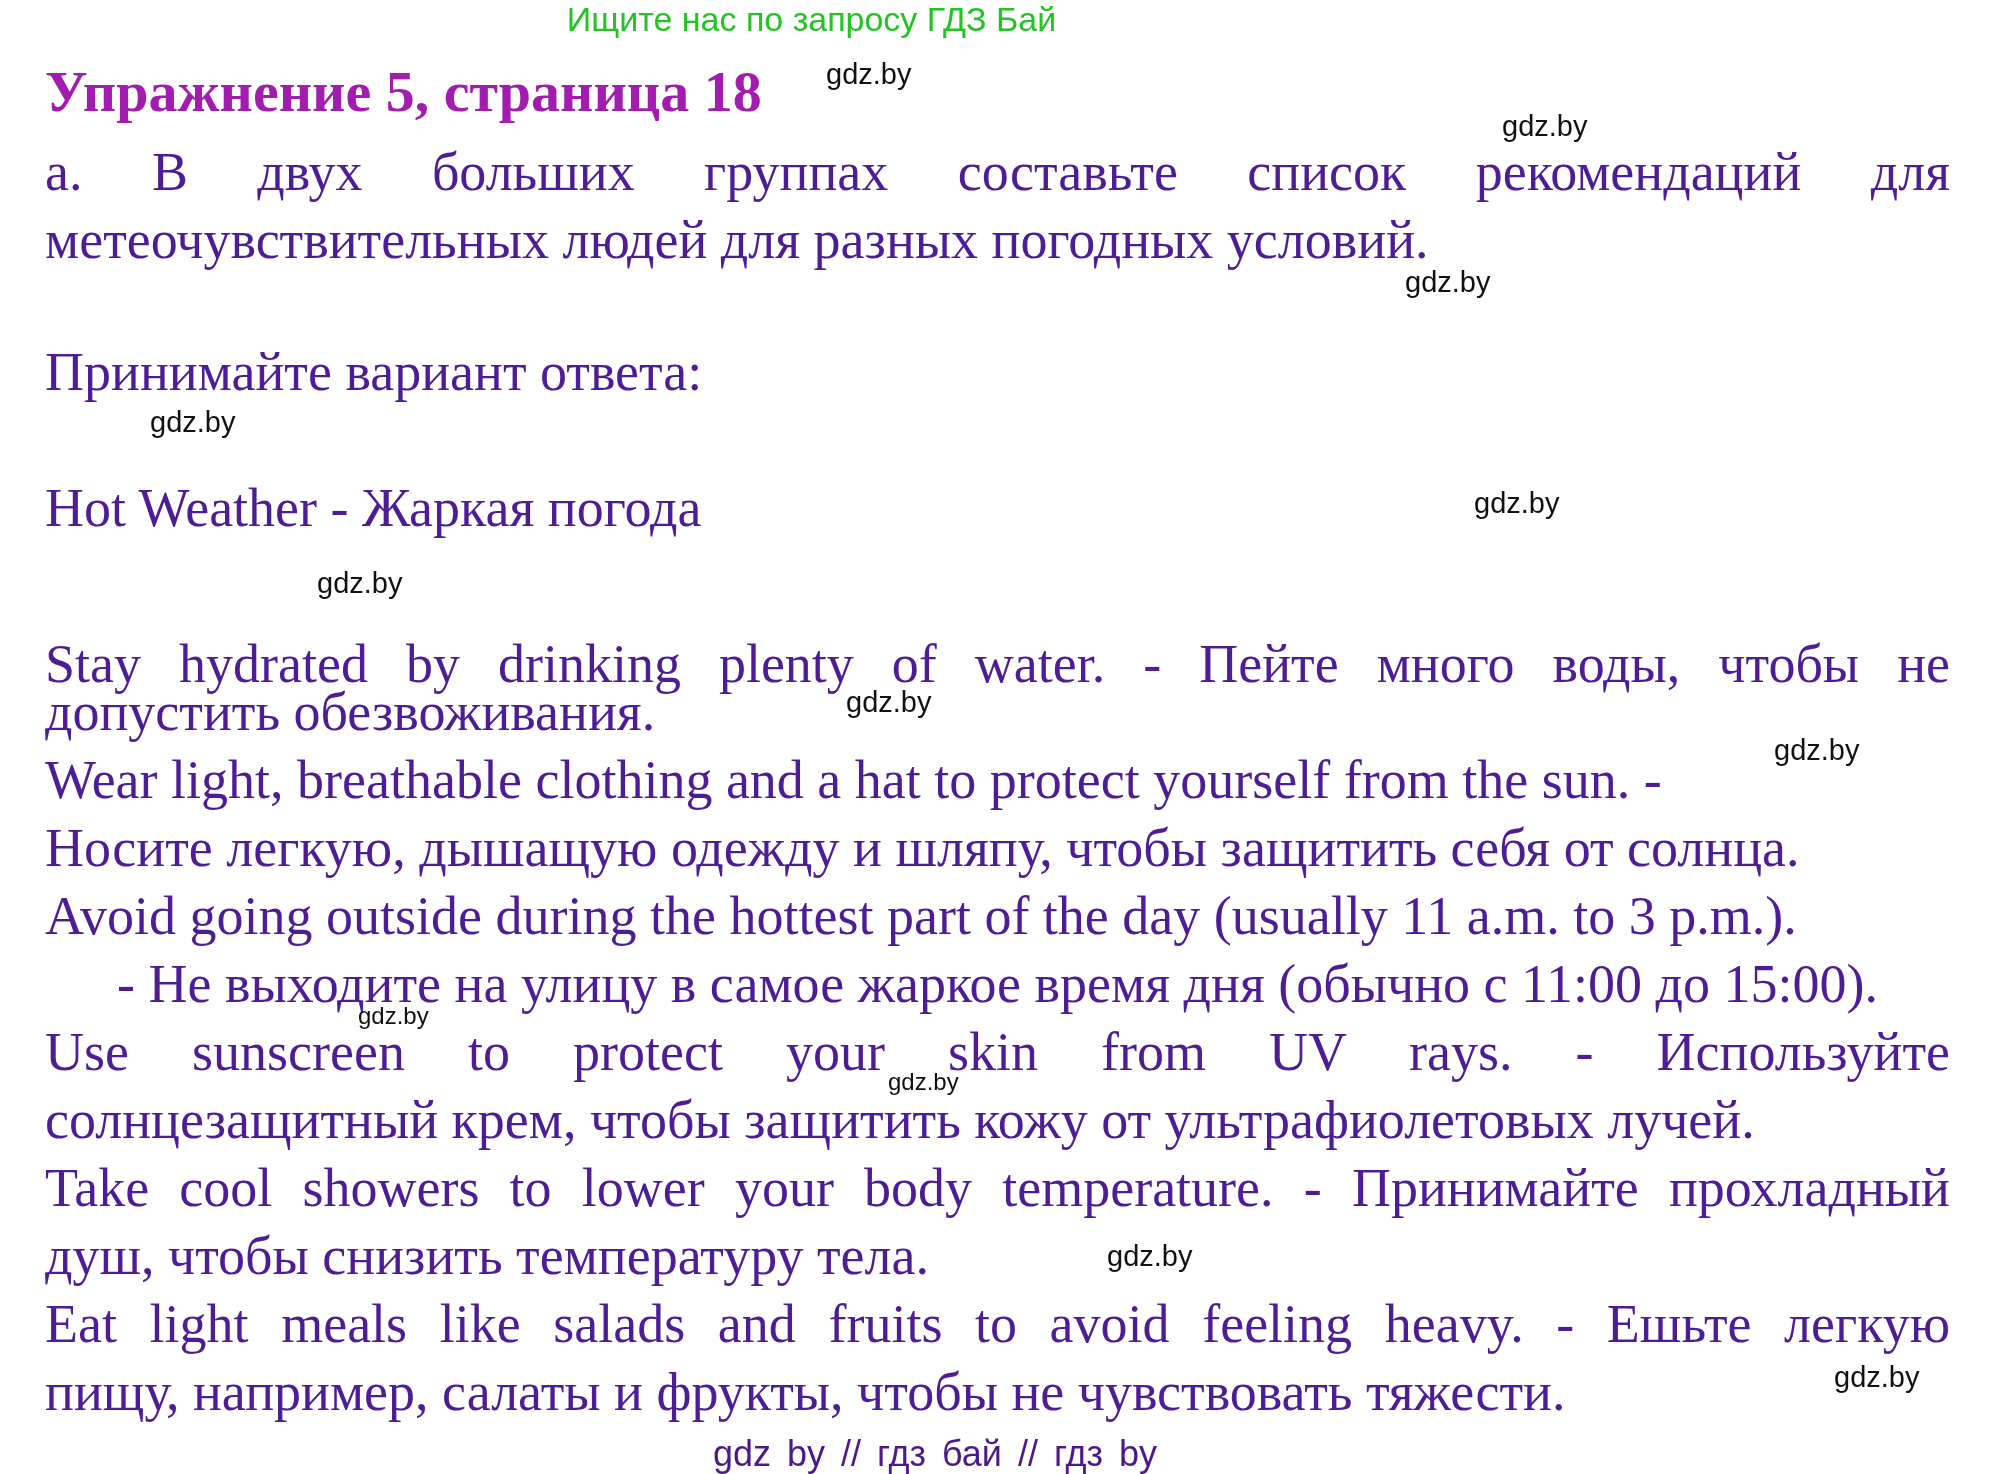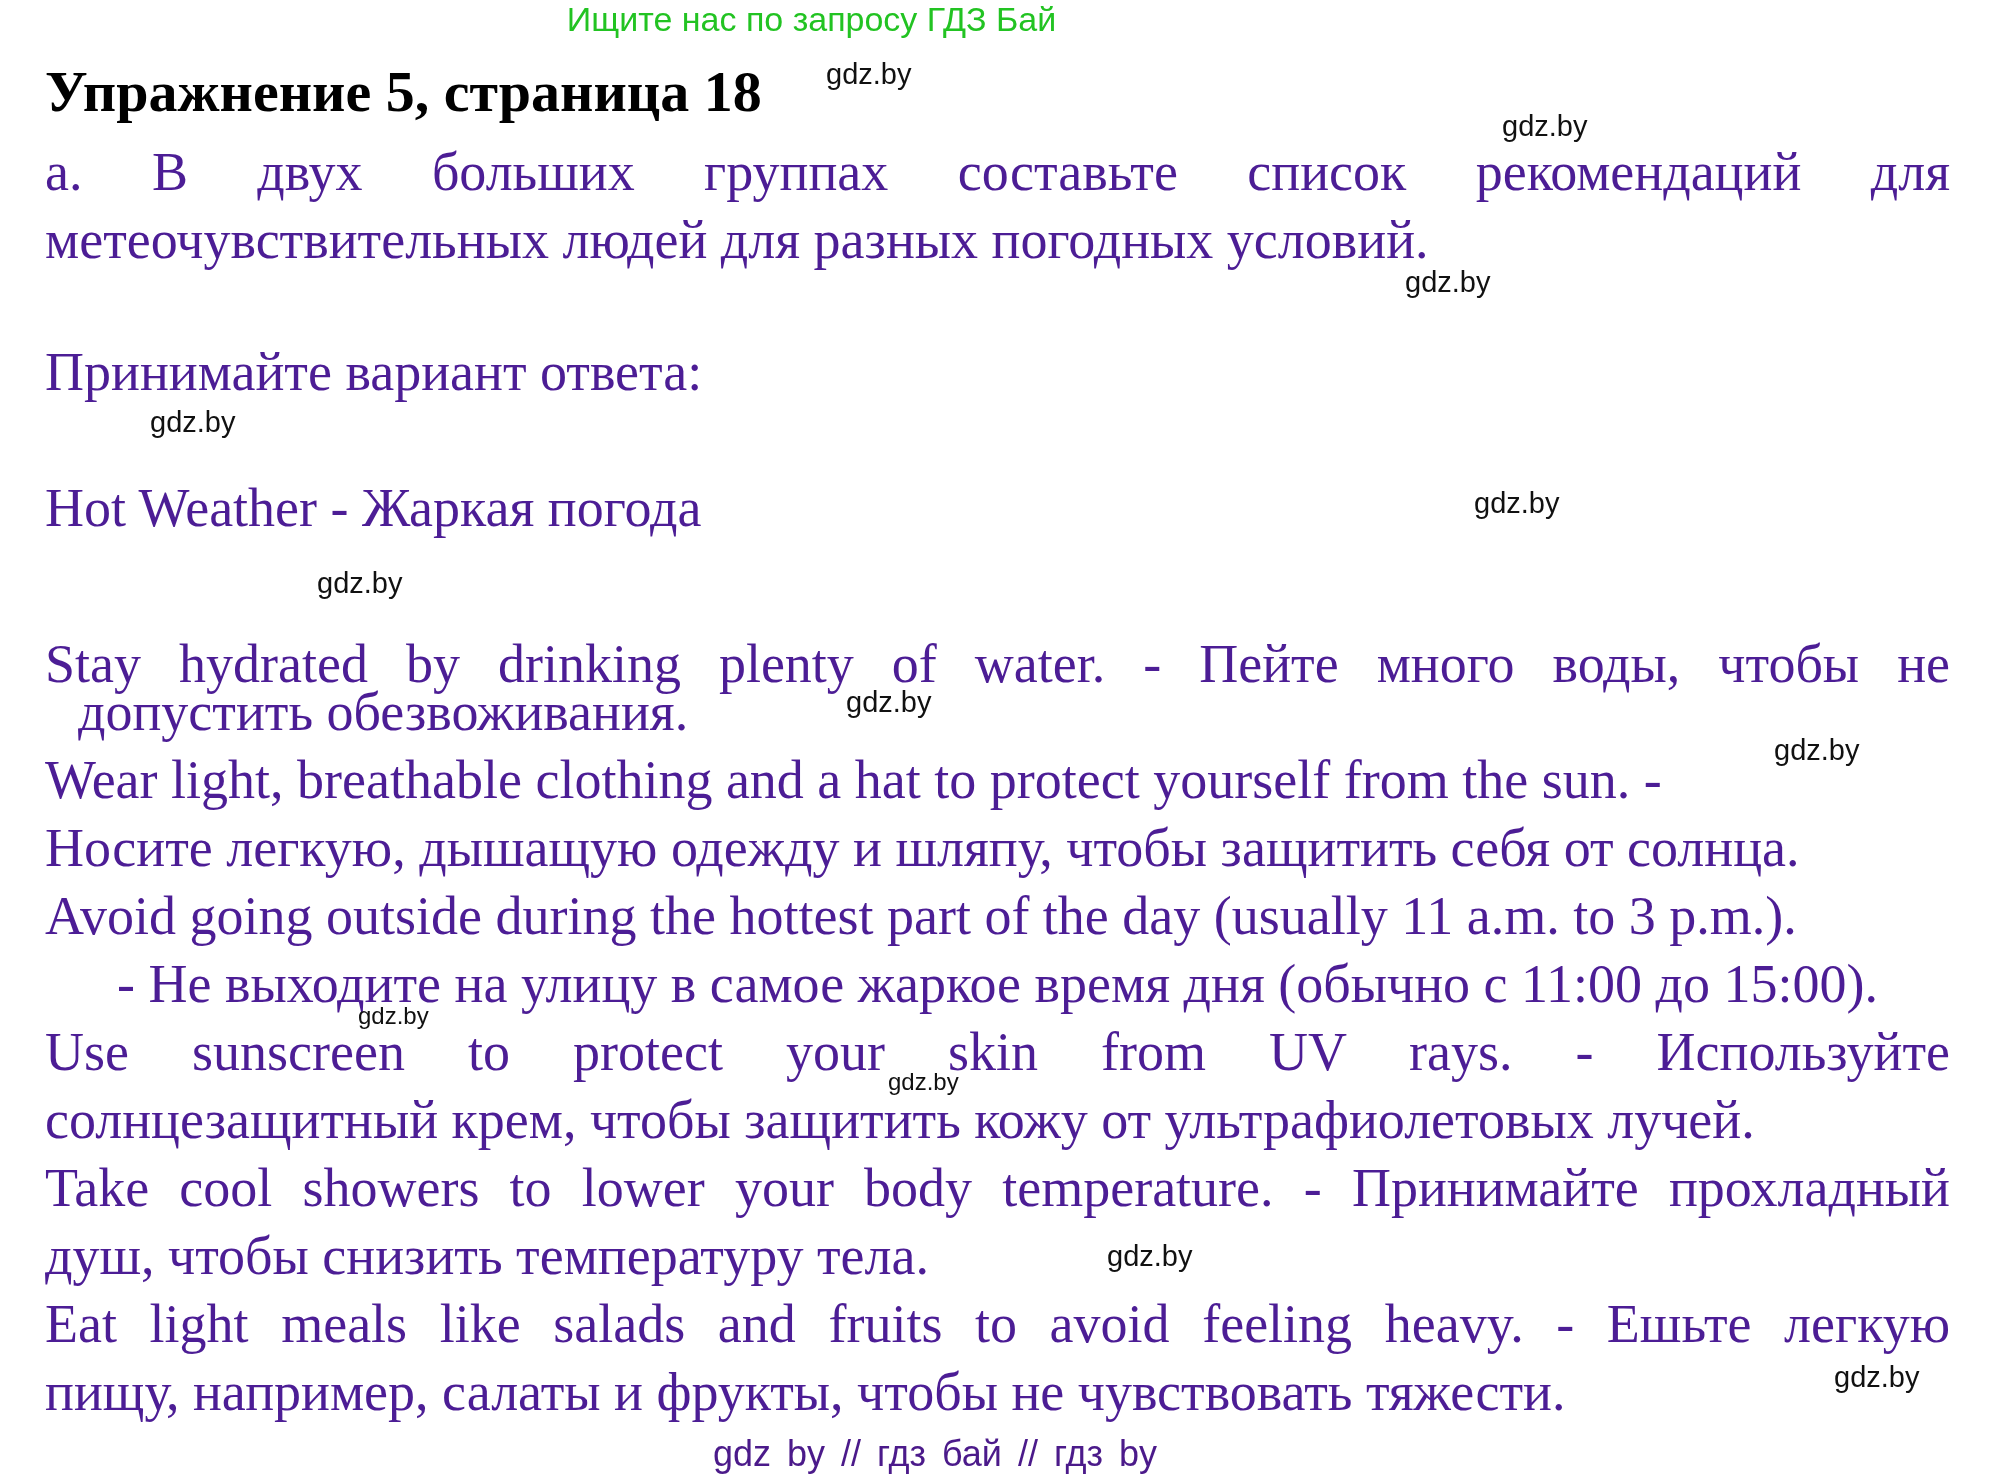--- a/index.html
+++ b/index.html
@@ -5,21 +5,21 @@
   html, body { margin: 0; padding: 0; background: #ffffff; }
   body { width: 2011px; height: 1474px; position: relative; overflow: hidden; }
   .header {
     position: absolute; left: 0; top: 0; width: 1623px; text-align: center;
     font-family: "Liberation Sans", sans-serif; font-size: 34px; line-height: 38px;
     color: #22c322; letter-spacing: 0px;
   }
   .title {
     position: absolute; left: 45px; top: 58px;
     font-family: "Liberation Serif", serif; font-weight: bold; font-size: 58px; line-height: 68px;
-    color: #000000;
+    color: #a21caf;
   }
   .line {
     position: absolute; left: 45px; width: 1905px;
     font-family: "Liberation Serif", serif; font-size: 54px; line-height: 68px; color: #4c1d95;
     white-space: nowrap;
   }
   .justify { text-align: justify; text-align-last: justify; white-space: normal; }
   .wm {
     position: absolute; font-family: "Liberation Sans", sans-serif; font-size: 29px;
     line-height: 32px; color: #111;
@@ -38,21 +38,21 @@
 <div class="title">Упражнение 5, страница 18</div>
 
 <div class="line justify" style="top:138px;">а. В двух больших группах составьте список рекомендаций для</div>
 <div class="line" style="top:206px;">метеочувствительных людей для разных погодных условий.</div>
 
 <div class="line" style="top:338px;">Принимайте вариант ответа:</div>
 
 <div class="line" style="top:474px;">Hot Weather - Жаркая погода</div>
 
 <div class="line justify" style="top:610px;margin-top:20px;">Stay hydrated by drinking plenty of water. - Пейте много воды, чтобы не</div>
-<div class="line" style="top:678px;margin-left:33px;">допустить обезвоживания.</div>
+<div class="line" style="top:678px;">допустить обезвоживания.</div>
 <div class="line" style="top:746px;">Wear light, breathable clothing and a hat to protect yourself from the sun. -</div>
 <div class="line" style="top:814px;">Носите легкую, дышащую одежду и шляпу, чтобы защитить себя от солнца.</div>
 <div class="line" style="top:882px;">Avoid going outside during the hottest part of the day (usually 11 a.m. to 3 p.m.).</div>
 <div class="line" style="top:950px;text-align:center;">- Не выходите на улицу в самое жаркое время дня (обычно с 11:00 до 15:00).</div>
 <div class="line justify" style="top:1018px;">Use sunscreen to protect your skin from UV rays. - Используйте</div>
 <div class="line" style="top:1086px;">солнцезащитный крем, чтобы защитить кожу от ультрафиолетовых лучей.</div>
 <div class="line justify" style="top:1154px;">Take cool showers to lower your body temperature. - Принимайте прохладный</div>
 <div class="line" style="top:1222px;">душ, чтобы снизить температуру тела.</div>
 <div class="line justify" style="top:1290px;">Eat light meals like salads and fruits to avoid feeling heavy. - Ешьте легкую</div>
 <div class="line" style="top:1358px;">пищу, например, салаты и фрукты, чтобы не чувствовать тяжести.</div>

